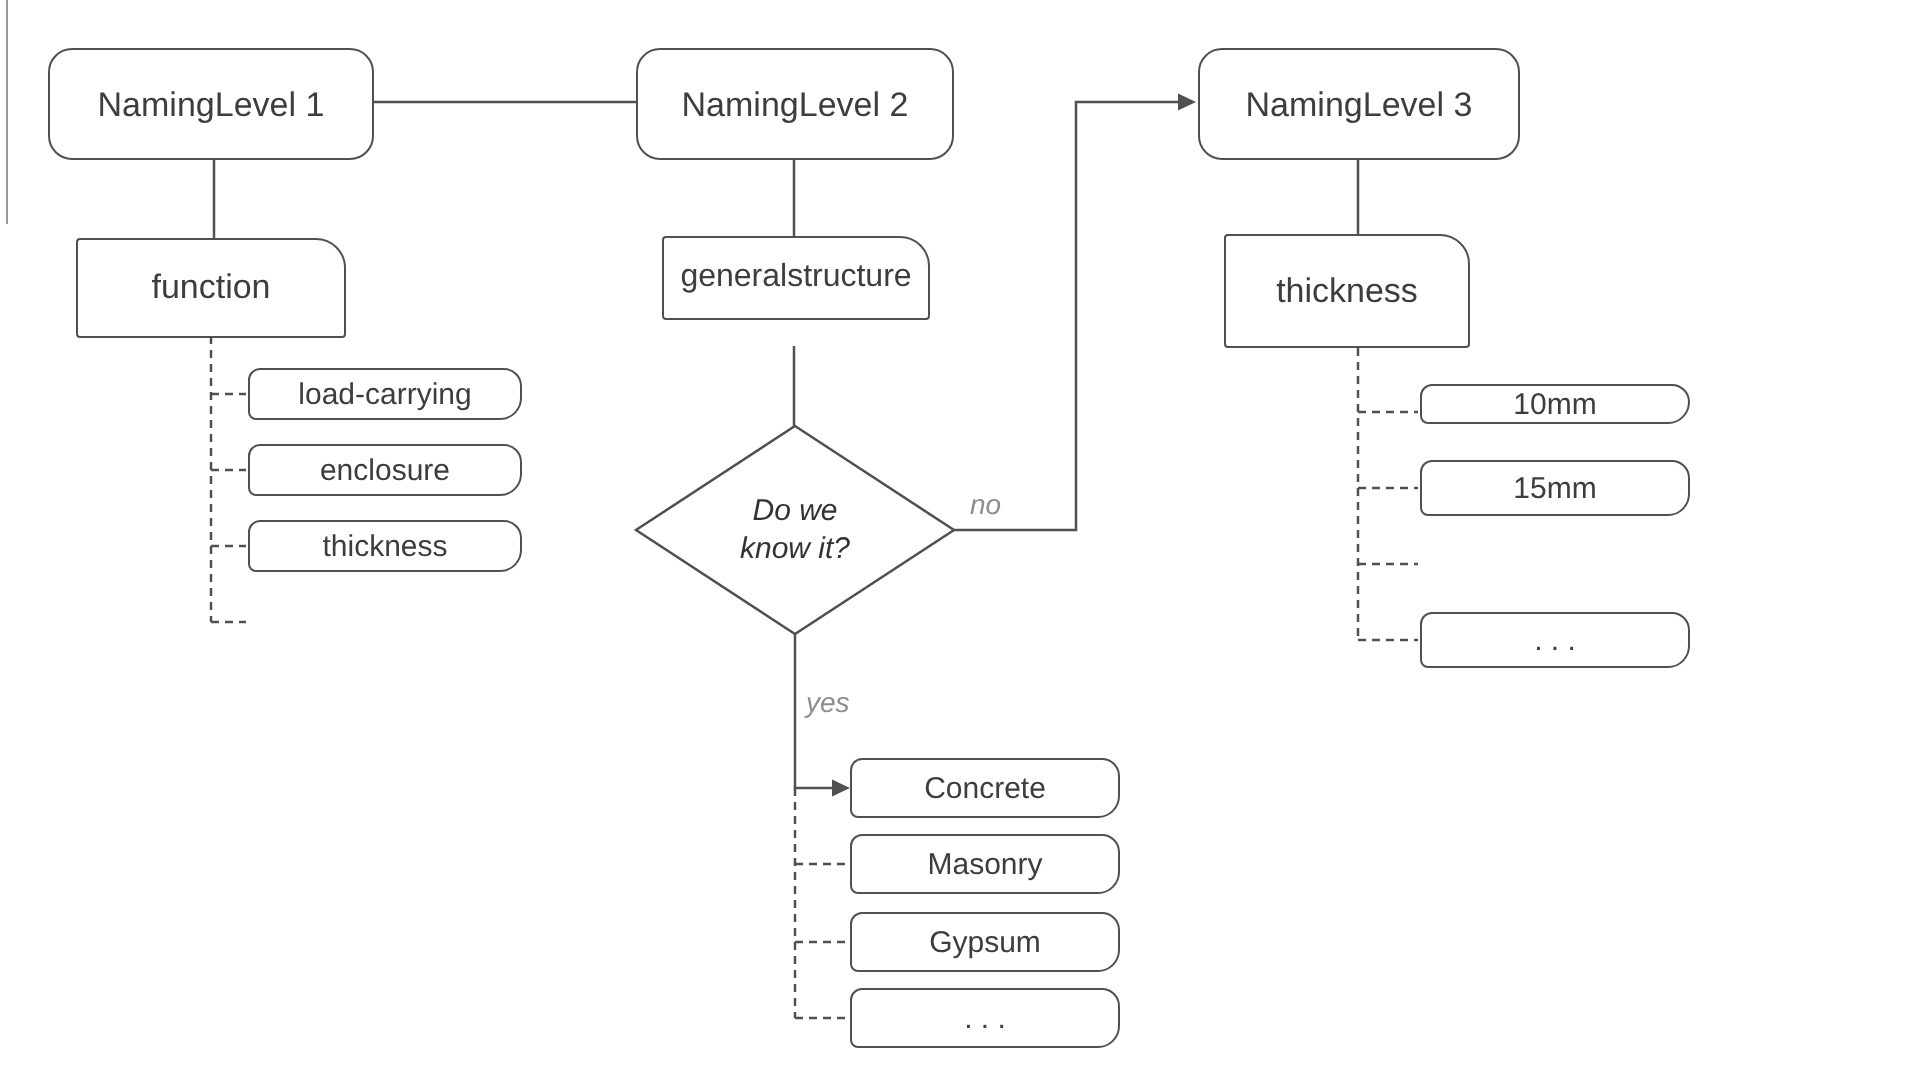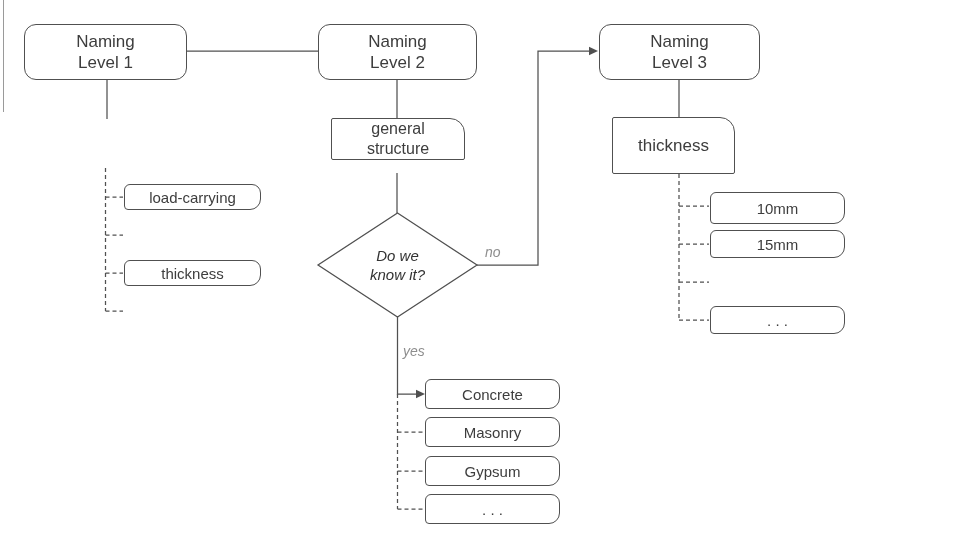--- a/index.html
+++ b/index.html
@@ -11,21 +11,21 @@
   }
   *{box-sizing:border-box;margin:0;padding:0;}
   html,body{width:960px;height:540px;overflow:hidden;background:var(--background);}
   body{font-family:"Liberation Sans", sans-serif;color:var(--text);}
   .canvas{position:relative;width:960px;height:540px;background:var(--background);}
   .connectors{position:absolute;left:0;top:0;width:960px;height:540px;}
   .stroke{stroke:var(--line);stroke-width:1.25;fill:none;}
   .dash{stroke-dasharray:4 3;}
   .arrow{fill:var(--line);stroke:none;}
   .edge-line{stroke:var(--edge);stroke-width:1;}
-  .box{position:absolute;display:flex;flex-direction:column;align-items:center;justify-content:center;
+  .box{position:absolute;display:flex;flex-direction:row;align-items:center;justify-content:center;
        background:var(--background);border:1.4px solid var(--line);text-align:center;}
   .hdr-box{border-radius:12px;font-size:17px;line-height:21px;}
   .cat-box{border-radius:2px 15px 2px 2px;font-size:17px;line-height:20px;}
   .cat-box.two-line{font-size:16px;}
   .leaf{border-radius:6px 9px 11px 4px;font-size:15px;line-height:17px;border-width:1.25px;}
   .decision-text{position:absolute;display:flex;flex-direction:column;justify-content:center;
        font-style:italic;font-size:15px;line-height:19px;color:#333;text-align:center;}
   .branch-label{position:absolute;font-style:italic;font-size:14px;color:var(--muted);}
 </style>
 </head>
@@ -52,22 +52,28 @@
     <path class="stroke dash" d="M397.5,394 V509 M397.5,432 H424 M397.5,471 H424 M397.5,509 H424"></path>
 
     <line class="stroke" x1="679" y1="80" x2="679" y2="117"></line>
     <path class="stroke dash" d="M679,174 V320 M679,206 H709 M679,244 H709 M679,282 H709 M679,320 H709"></path>
   </svg>
 
   <div class="box hdr-box" style="left:24px;top:24px;width:163px;height:56px">
     <span>Naming</span>
     <span>Level 1</span>
   </div>
+  <div class="box cat-box" style="left:38px;top:119px;width:135px;height:50px">
+    <span>function</span>
+  </div>
   <div class="box leaf" style="left:124px;top:184px;width:137px;height:26px">
     <span>load-carrying</span>
+  </div>
+  <div class="box leaf" style="left:124px;top:222px;width:137px;height:26px">
+    <span>enclosure</span>
   </div>
   <div class="box leaf" style="left:124px;top:260px;width:137px;height:26px">
     <span>thickness</span>
   </div>
 
   <div class="box hdr-box" style="left:318px;top:24px;width:159px;height:56px">
     <span>Naming</span>
     <span>Level 2</span>
   </div>
   <div class="box cat-box two-line" style="left:331px;top:118px;width:134px;height:42px">
@@ -95,21 +101,21 @@
     <span>. . .</span>
   </div>
 
   <div class="box hdr-box" style="left:599px;top:24px;width:161px;height:56px">
     <span>Naming</span>
     <span>Level 3</span>
   </div>
   <div class="box cat-box" style="left:612px;top:117px;width:123px;height:57px">
     <span>thickness</span>
   </div>
-  <div class="box leaf" style="left:710px;top:192px;width:135px;height:32px">
+  <div class="box leaf" style="left:710px;top:192px;width:135px;height:20px">
     <span>10mm</span>
   </div>
   <div class="box leaf" style="left:710px;top:230px;width:135px;height:28px">
     <span>15mm</span>
   </div>
   <div class="box leaf" style="left:710px;top:306px;width:135px;height:28px">
     <span>. . .</span>
   </div>
 
 </div>

